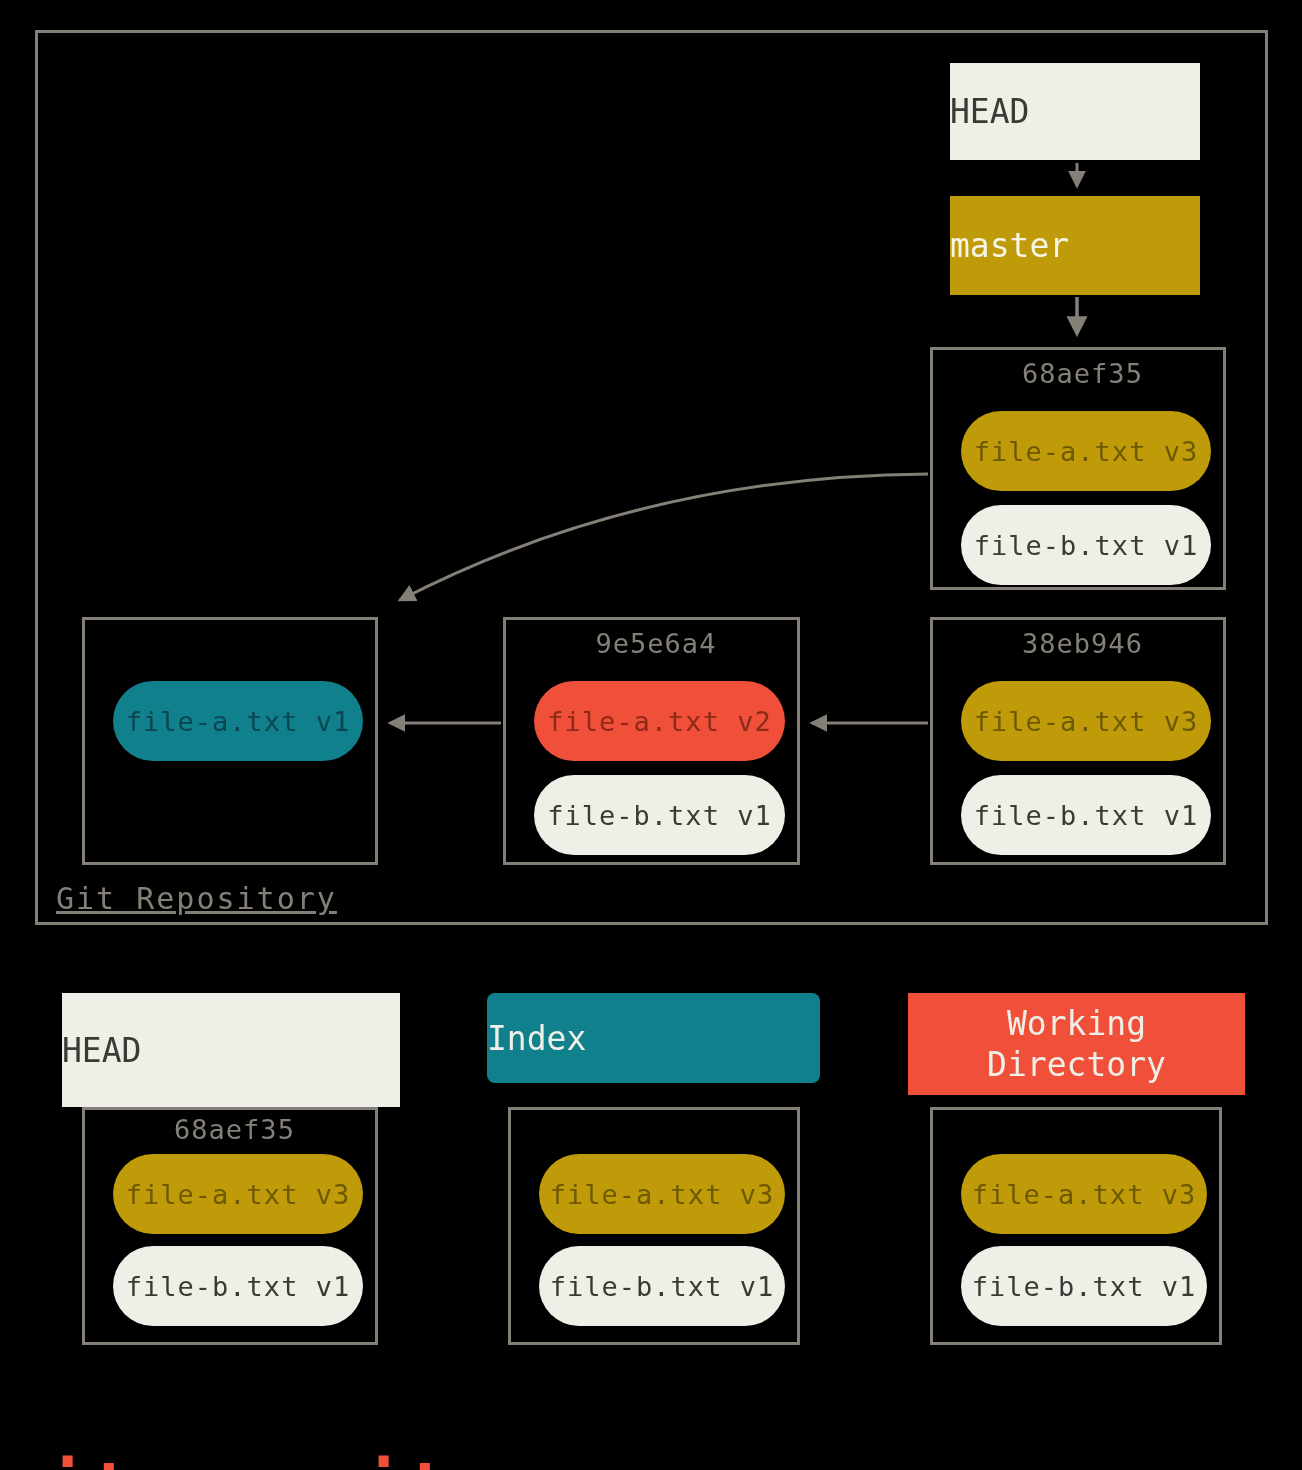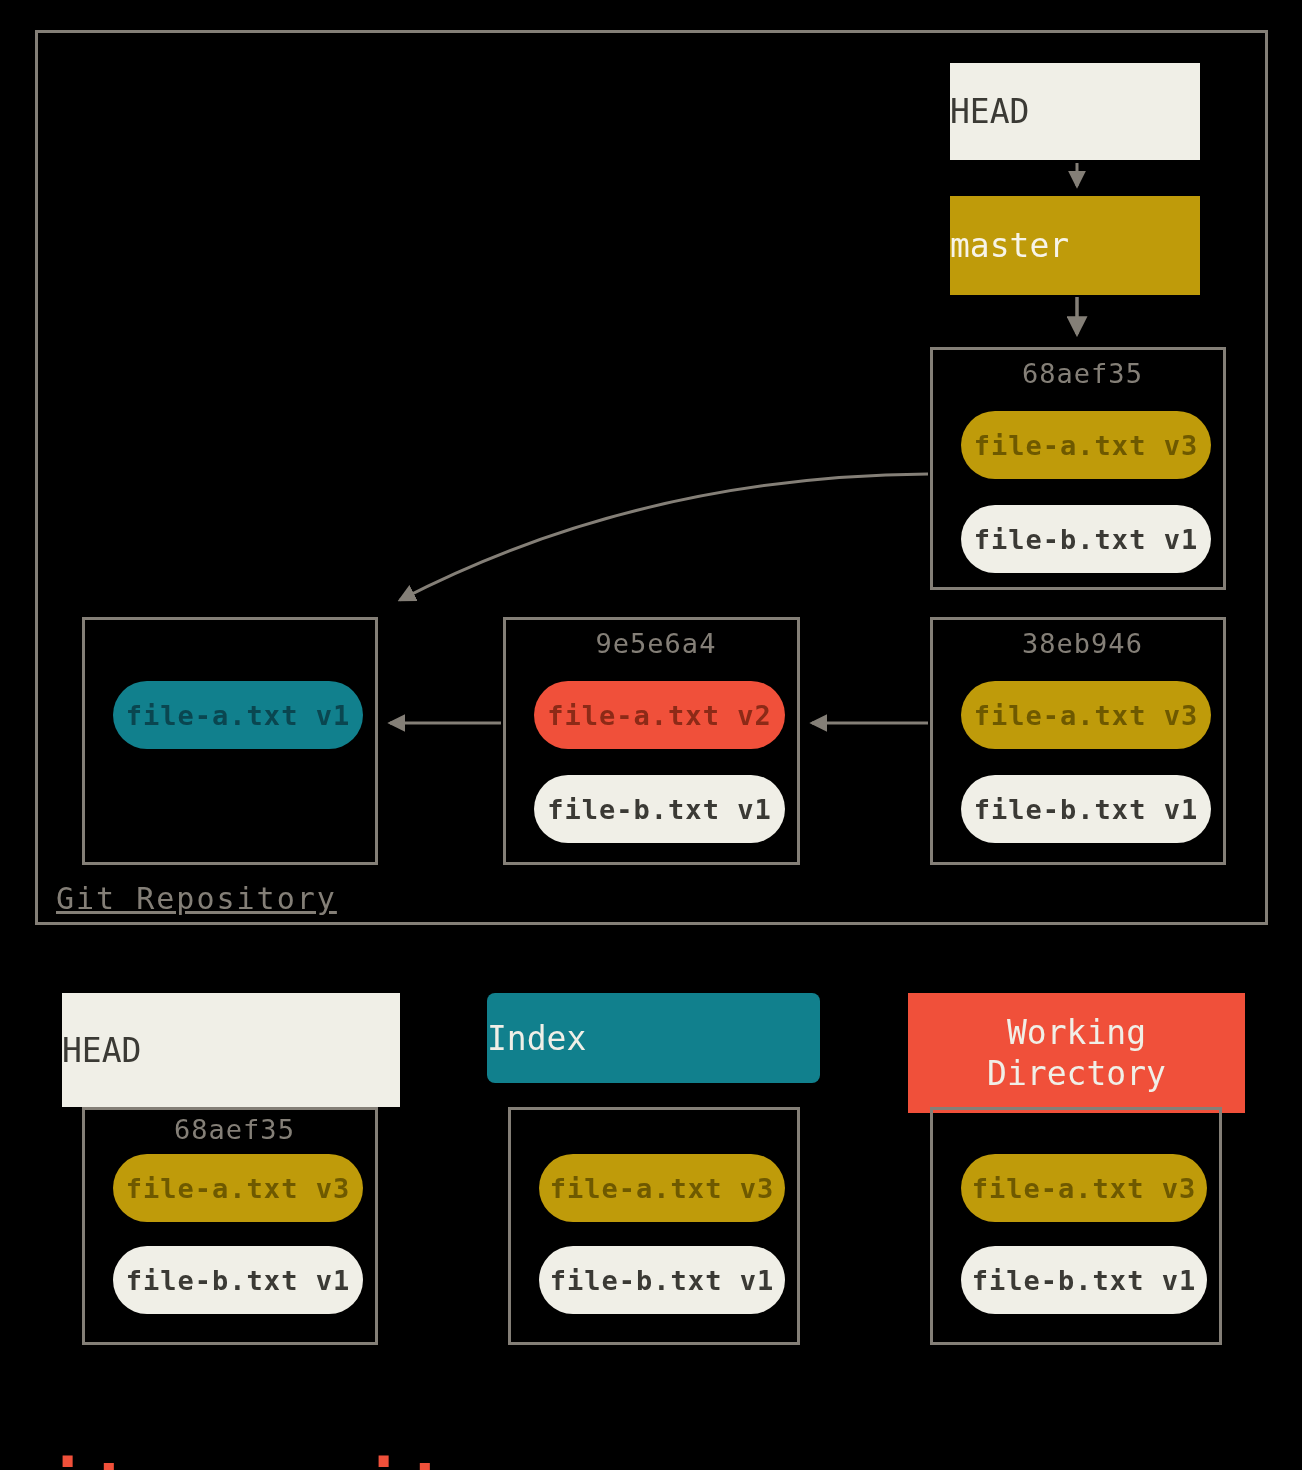--- a/index.html
+++ b/index.html
@@ -59,28 +59,27 @@
     text-align: center;
     color: var(--gray, #847f77);
     font-size: 27px;
     letter-spacing: 1px;
     height: 40px;
     margin-left: 9px;
   }
   .pill {
     position: absolute;
     left: 28px; right: 12px;
-    height: 68px;
+    height: 80px;
     border-radius: 40px;
     display: flex;
     align-items: center;
     justify-content: center;
     font-size: 27px;
     letter-spacing: 1px;
-    font-weight: bold;
   }
   .commit-box .pill1 { top: 61px; }
   .commit-box .pill2 { top: 155px; }
   .tree-box .pill1 { top: 44px; }
   .tree-box .pill2 { top: 136px; }
   .tree-box .commit-id { top: 4px; }
   .fill-cream  { background: var(--cream, #f0efe7);  color: var(--dark, #3b3a35); text-align: right; }
   .fill-yellow { background: var(--yellow, #bf9b0a); color: var(--yellow-text, #6e5900); }
   .fill-teal   { background: var(--teal, #11808d);   color: var(--teal-text, #0a4650); }
   .fill-red    { background: var(--red, #f0503a);    color: var(--red-text, #8c2a17); }
@@ -180,21 +179,21 @@
   <div class="commit-box tree-box" style="left:508px; top:1107px; width:292px; height:238px;">
     <div class="commit-id"></div>
     <div class="pill pill1 fill-yellow">
       <span>file-a.txt v3</span>
     </div>
     <div class="pill pill2 fill-cream">
       <span>file-b.txt v1</span>
     </div>
   </div>
 
-  <div class="ref-node hdr-red" style="left:908px; top:993px; width:337px; height:120px; padding:0 40px;">
+  <div class="ref-node hdr-red" style="left:908px; top:993px; width:337px; height:102px; padding:0 40px;">
     <span>Working Directory</span>
   </div>
   <div class="commit-box tree-box" style="left:930px; top:1107px; width:292px; height:238px;">
     <div class="commit-id"></div>
     <div class="pill pill1 fill-yellow">
       <span>file-a.txt v3</span>
     </div>
     <div class="pill pill2 fill-cream">
       <span>file-b.txt v1</span>
     </div>

